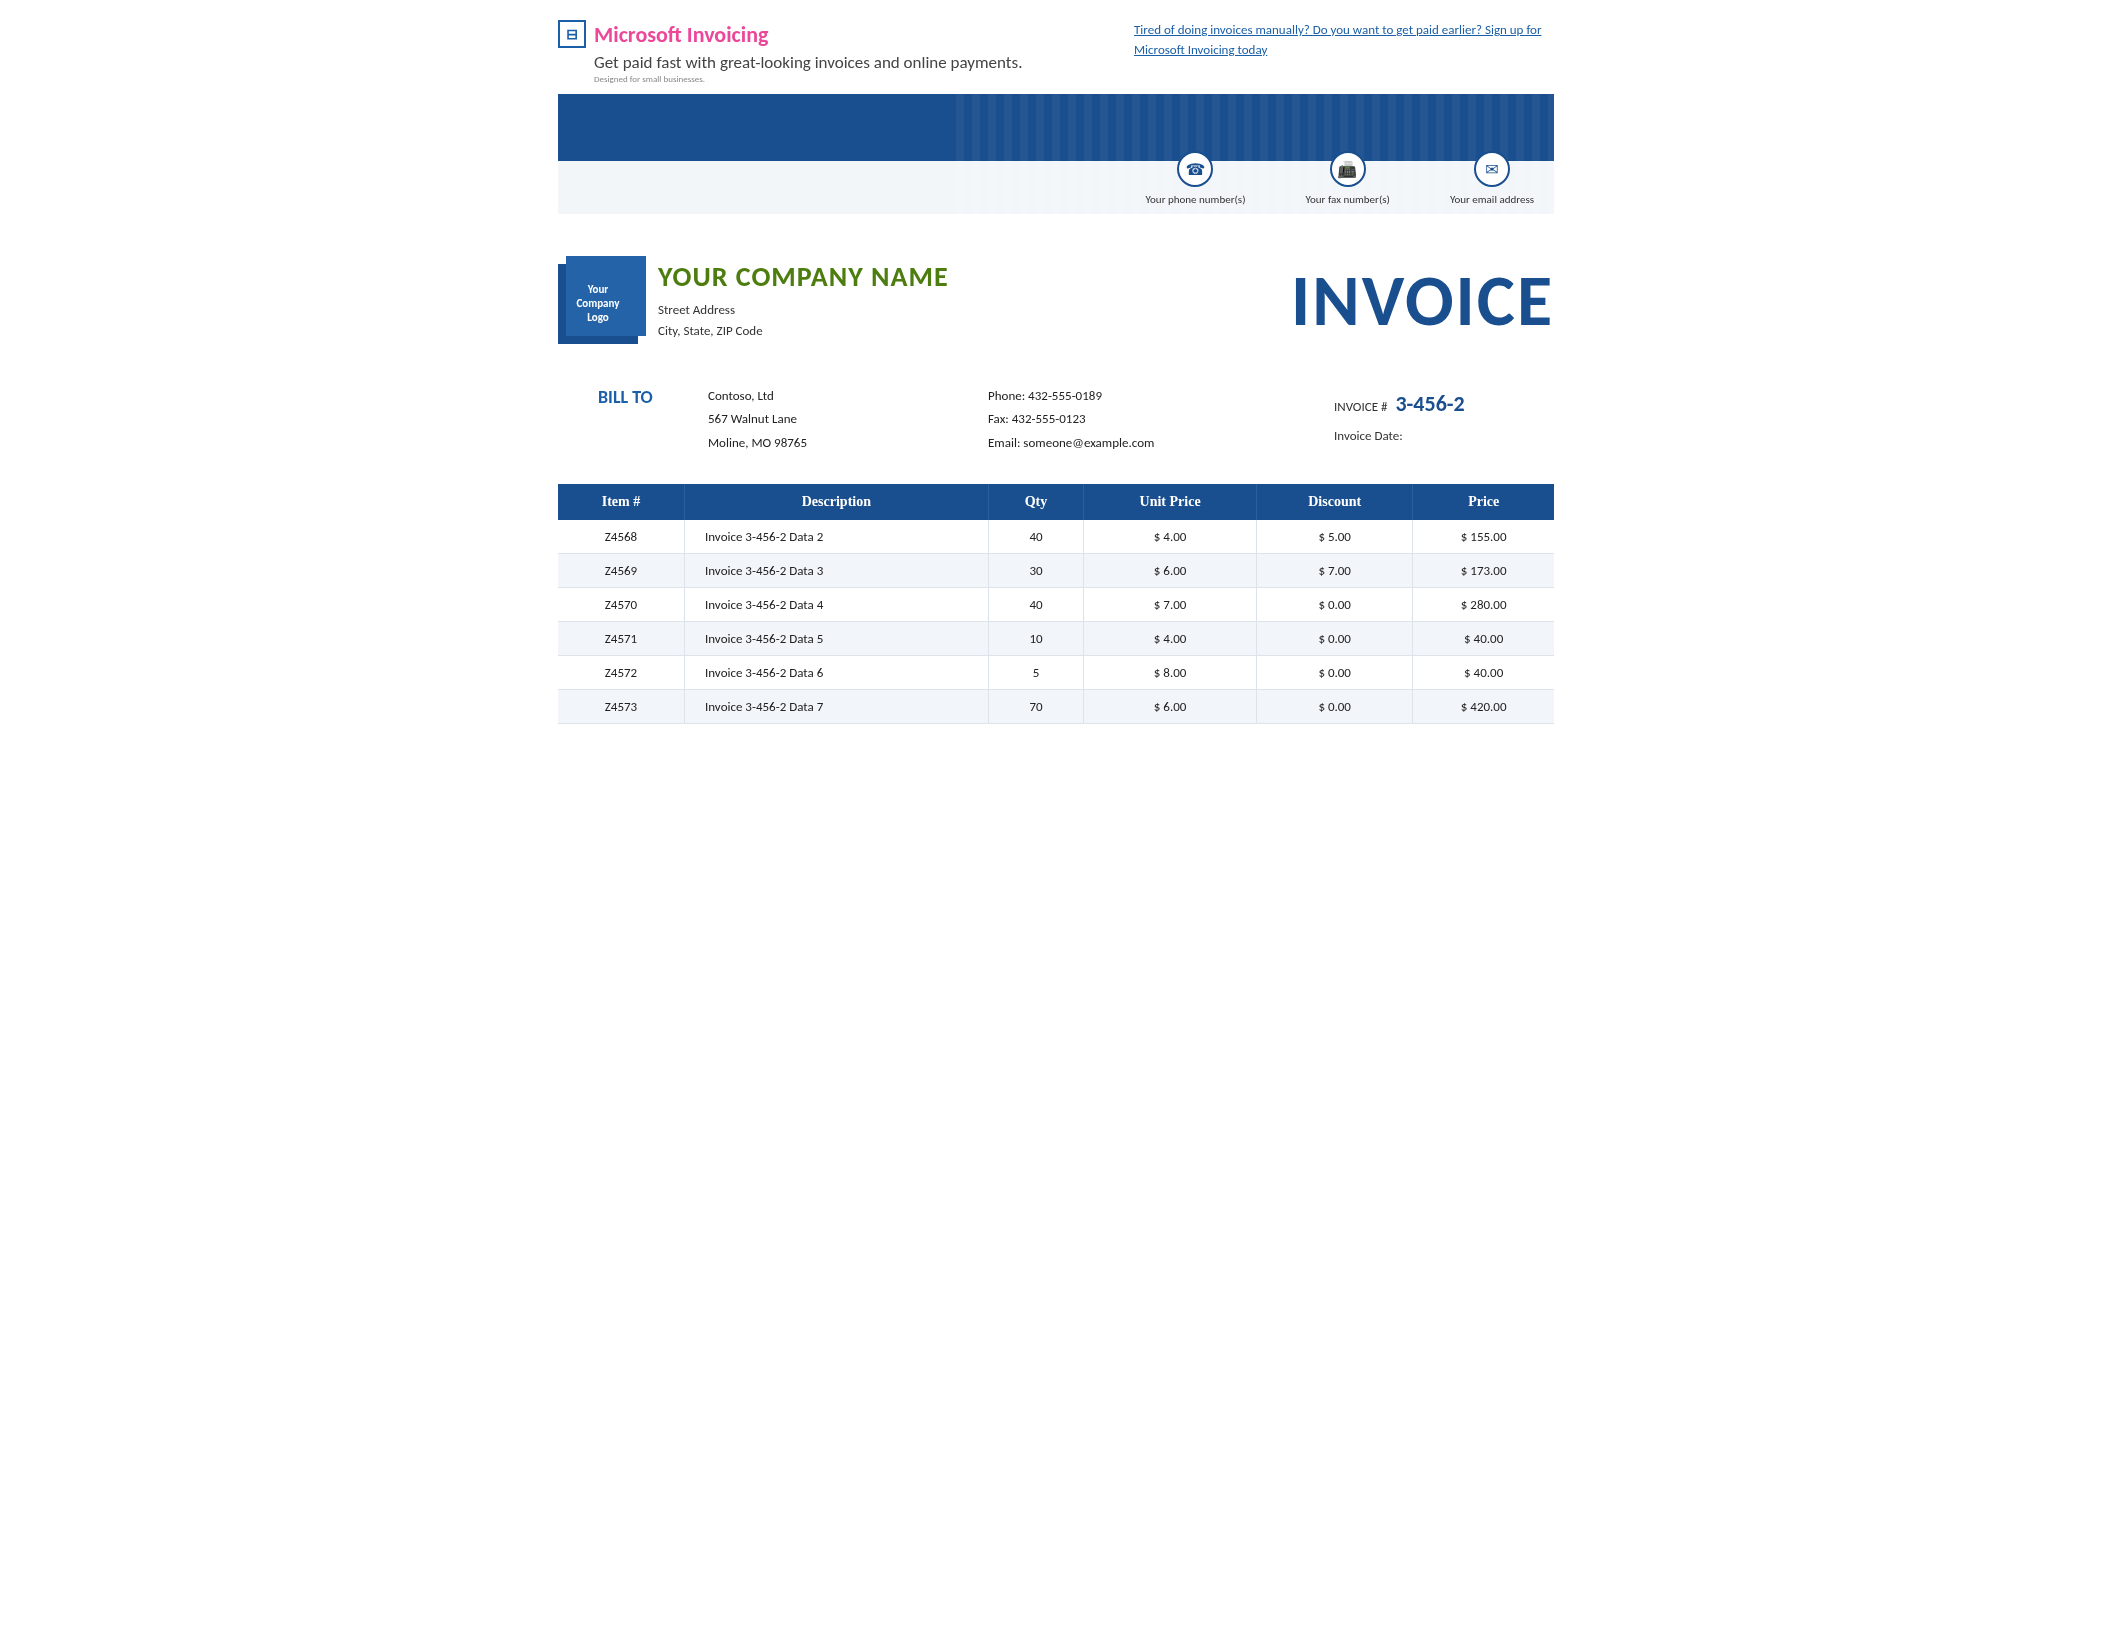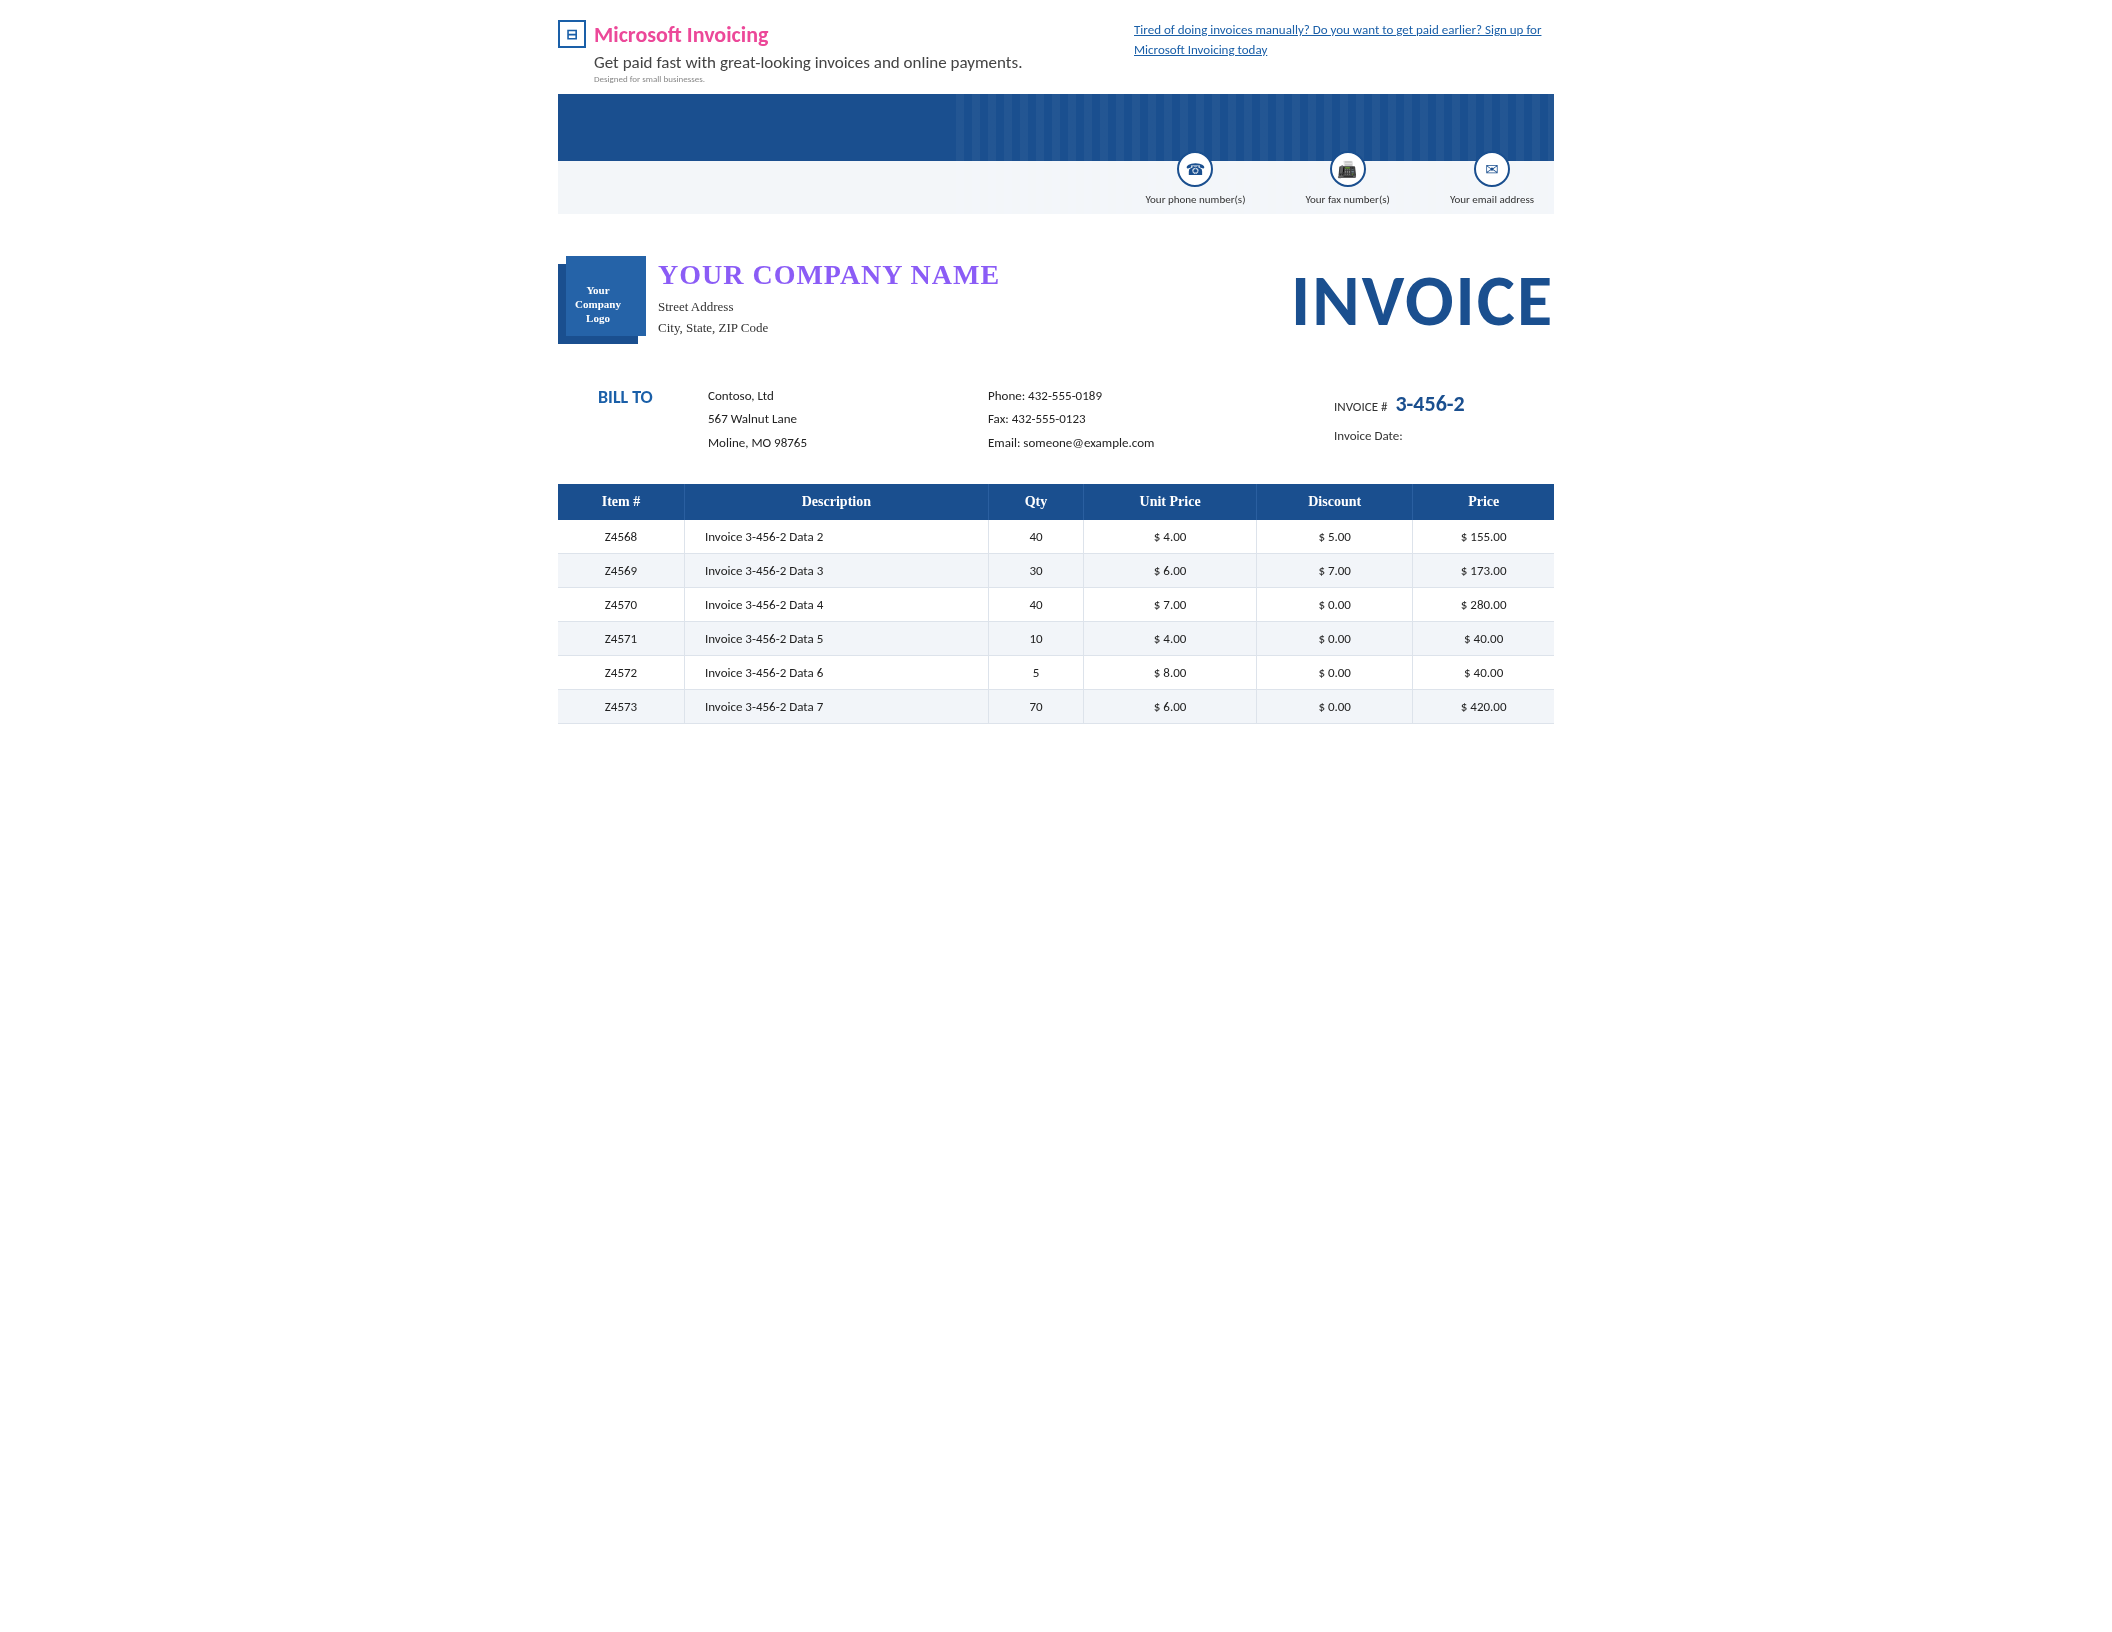--- a/index.html
+++ b/index.html
@@ -130,21 +130,20 @@
       display: flex;
       align-items: flex-start;
       justify-content: space-between;
       margin-bottom: 30px;
       padding: 10px 0;
     }
     .company-left {
       display: flex;
       align-items: flex-start;
       gap: 20px;
-      font-family: Liberation Serif, serif;
     }
     .company-logo-box {
       width: 80px;
       height: 80px;
       background: #1a4f8f;
       color: #fff;
       font-size: 11px;
       display: flex;
       align-items: center;
       justify-content: center;
@@ -161,21 +160,21 @@
       right: -8px;
       width: 80px;
       height: 80px;
       background: #2563a8;
       z-index: -1;
     }
     .company-info { padding-top: 5px; }
     .company-name {
       font-size: 28px;
       font-weight: 700;
-      color: #8b5cf6;
+      color: #4d7c0f;
       text-transform: uppercase;
       letter-spacing: 1px;
       margin-bottom: 6px;
     }
     .company-address { font-size: 13px; color: #333; line-height: 1.6; }
 
     .invoice-title {
       font-size: 72px;
       font-weight: 700;
       color: #1a4f8f;

